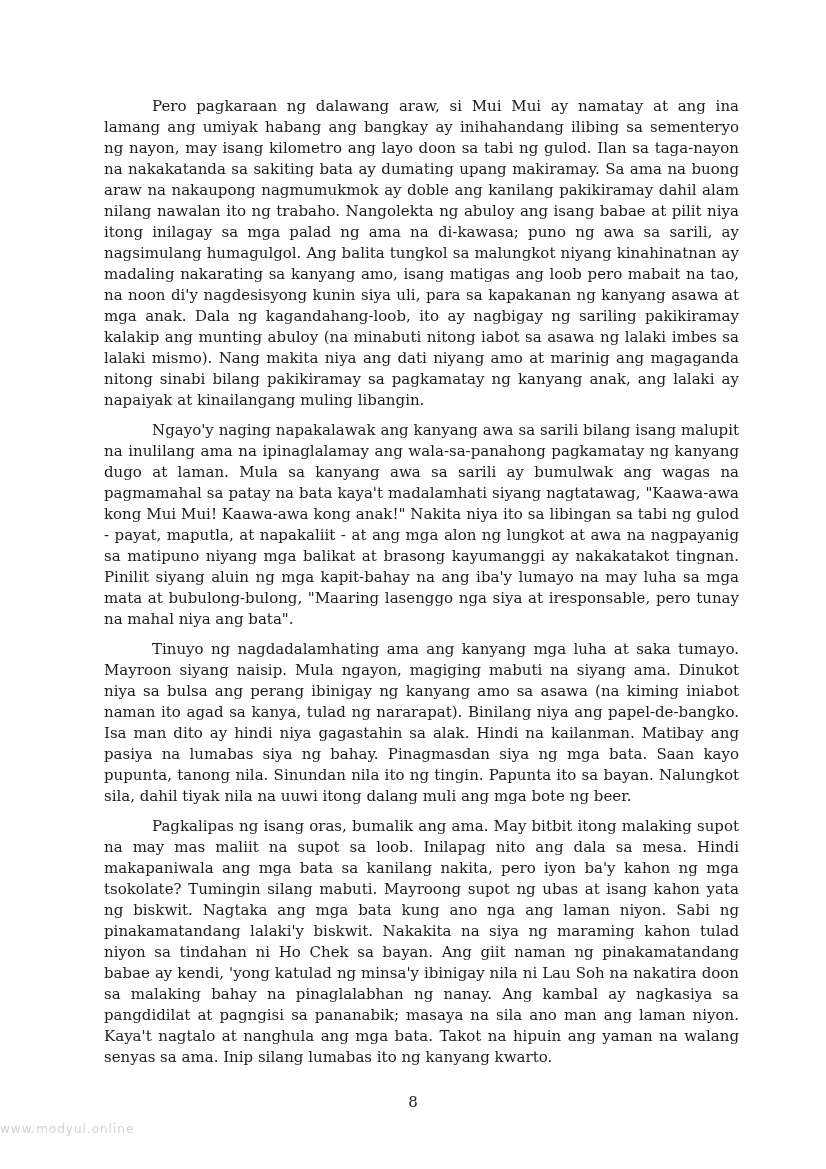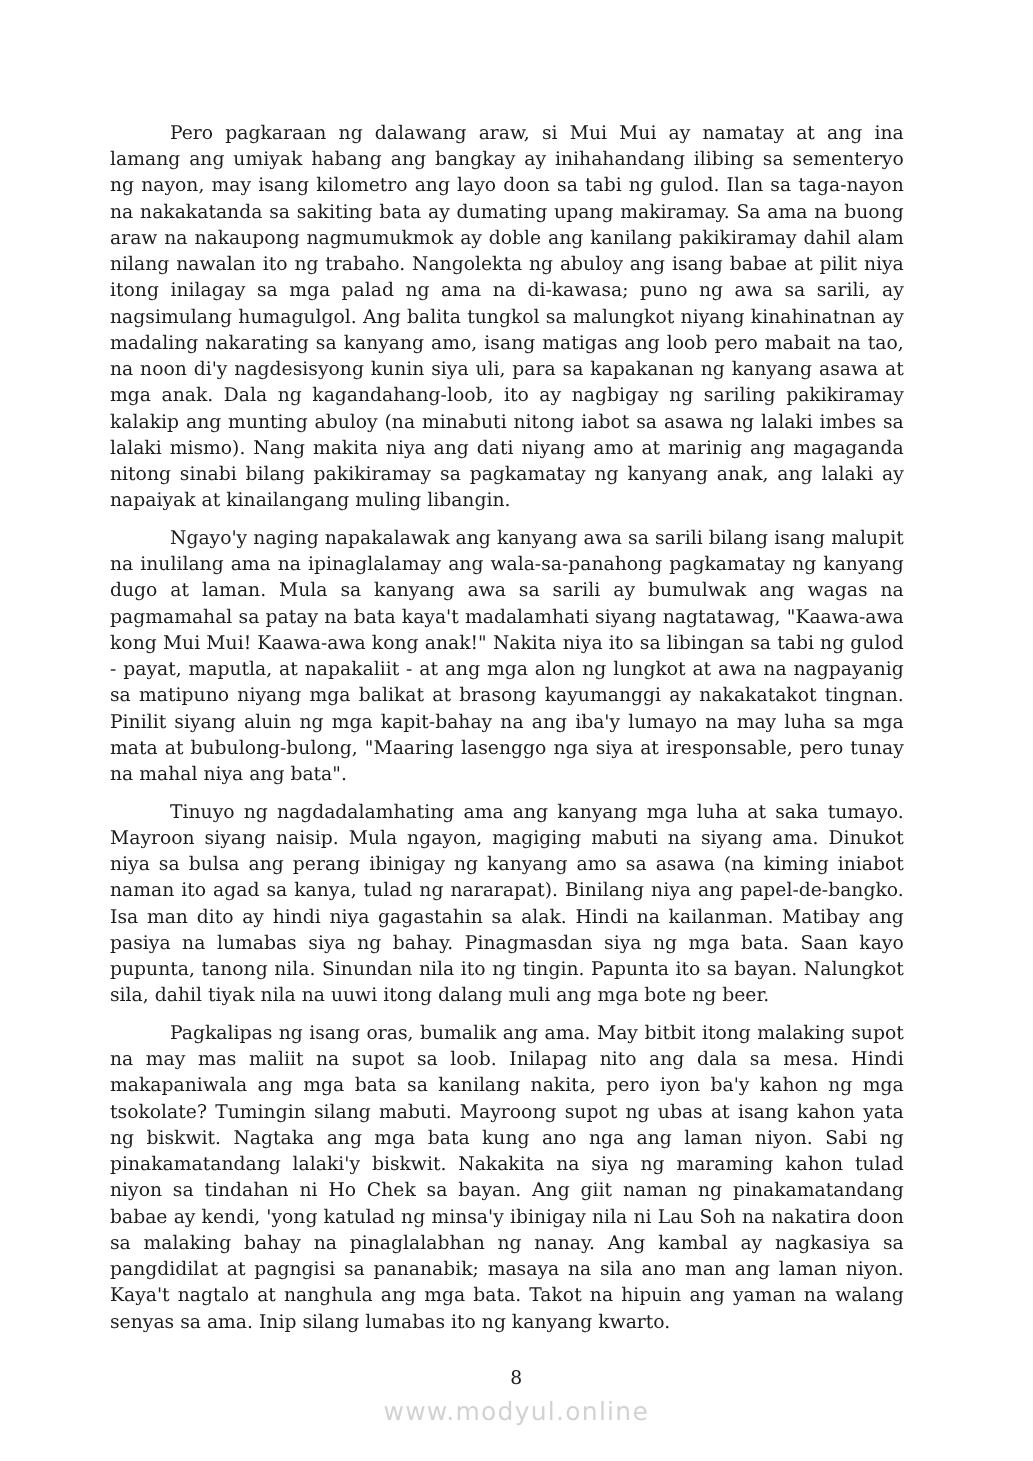--- a/index.html
+++ b/index.html
@@ -9,21 +9,21 @@
   }
   .page {
     position: relative;
     width: 826px;
     height: 1169px;
     background: #ffffff;
     overflow: hidden;
   }
   .text-block {
     position: absolute;
-    left: 88px;
+    left: 104px;
     top: 96px;
     width: 635px;
     color: #1c1c1c;
     font-size: 15px;
     line-height: 21px;
     text-align: justify;
   }
   .text-block p {
     text-indent: 48px;
     margin-bottom: 9px;
@@ -37,24 +37,24 @@
     text-align: center;
     color: #1c1c1c;
     font-size: 15px;
     line-height: 20px;
   }
   .footer-watermark {
     position: absolute;
     top: 1117px;
     left: 0;
     width: 100%;
-    text-align: center;
+    text-align: left;
     color: #d2d2d2;
     font-family: "DejaVu Sans", "Liberation Sans", sans-serif;
-    font-size: 20px;
+    font-size: 12px;
     line-height: 24px;
     letter-spacing: 1px;
   }
 </style>
 </head>
 <body>
 
 <div class="page">
   <div class="text-block">
     <p>Pero pagkaraan ng dalawang araw, si Mui Mui ay namatay at ang ina lamang ang umiyak habang ang bangkay ay inihahandang ilibing sa sementeryo ng nayon, may isang kilometro ang layo doon sa tabi ng gulod. Ilan sa taga-nayon na nakakatanda sa sakiting bata ay dumating upang makiramay. Sa ama na buong araw na nakaupong nagmumukmok ay doble ang kanilang pakikiramay dahil alam nilang nawalan ito ng trabaho. Nangolekta ng abuloy ang isang babae at pilit niya itong inilagay sa mga palad ng ama na di-kawasa; puno ng awa sa sarili, ay nagsimulang humagulgol. Ang balita tungkol sa malungkot niyang kinahinatnan ay madaling nakarating sa kanyang amo, isang matigas ang loob pero mabait na tao, na noon di'y nagdesisyong kunin siya uli, para sa kapakanan ng kanyang asawa at mga anak. Dala ng kagandahang-loob, ito ay nagbigay ng sariling pakikiramay kalakip ang munting abuloy (na minabuti nitong iabot sa asawa ng lalaki imbes sa lalaki mismo). Nang makita niya ang dati niyang amo at marinig ang magaganda nitong sinabi bilang pakikiramay sa pagkamatay ng kanyang anak, ang lalaki ay napaiyak at kinailangang muling libangin.</p>

